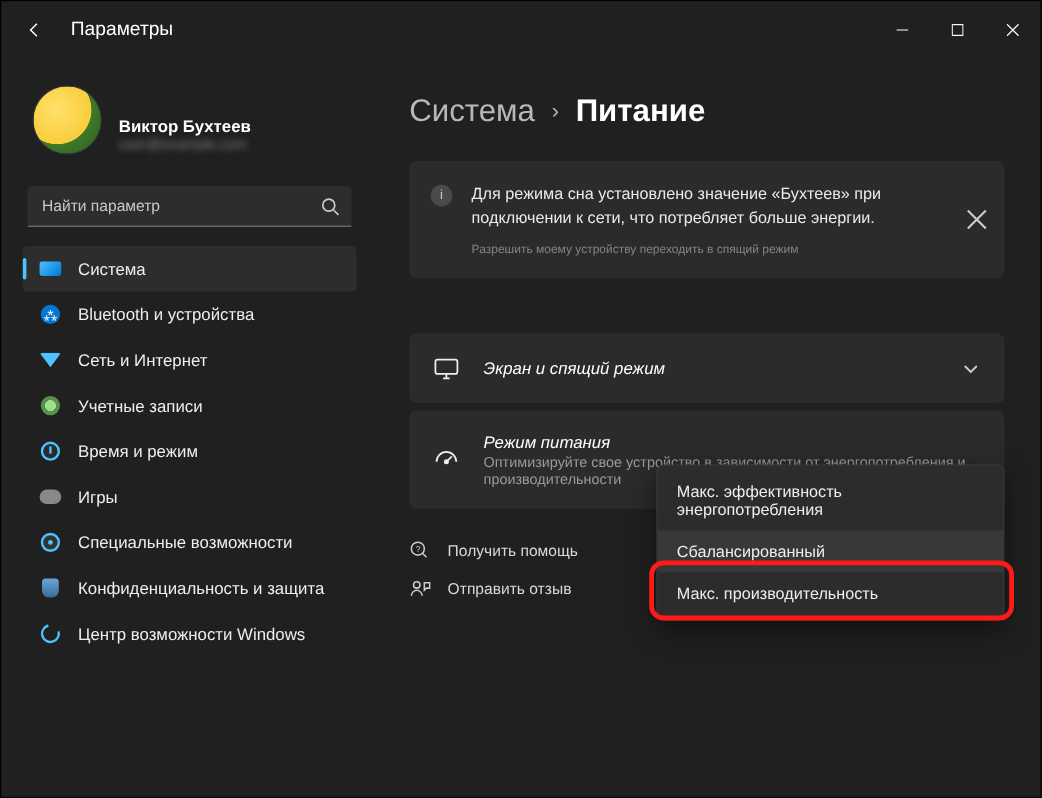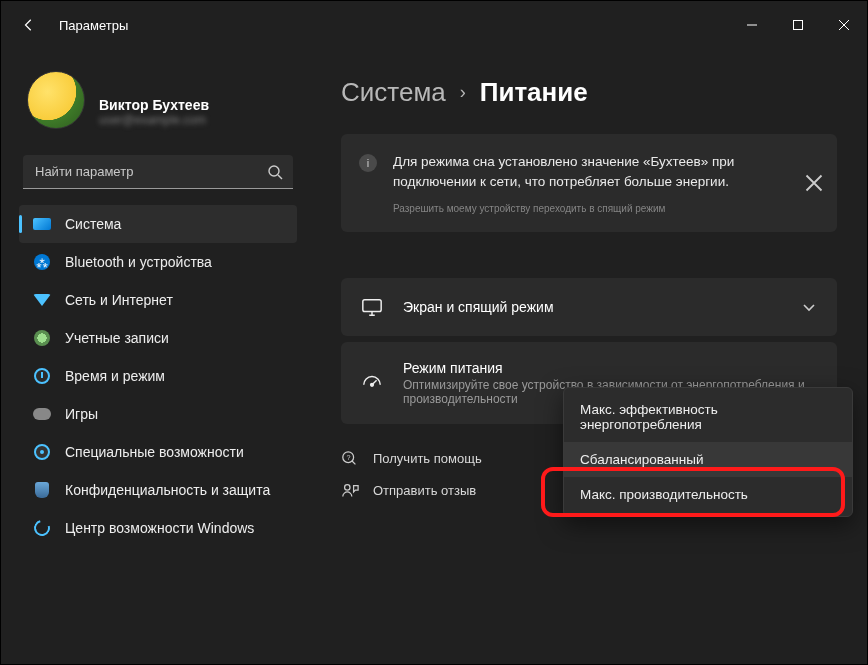--- a/index.html
+++ b/index.html
@@ -1,21 +1,21 @@
 <!DOCTYPE html>
 <html><head>
 <meta charset="utf-8">
 <style>
   * { box-sizing: border-box; margin: 0; padding: 0; font-family: "Segoe UI", Arial, sans-serif; }
   body { background: #0d0d0d; width: 868px; height: 665px; overflow: hidden; color: #fff; }
   .window { width: 868px; height: 665px; background: #202020; position: relative; border: 1px solid #000; }
   .titlebar { height: 48px; display: flex; align-items: center; padding: 0 0 0 20px; }
   .back-btn { width: 16px; height: 16px; display:flex; align-items:center; justify-content:center; cursor:pointer;}
   .back-btn svg { width: 14px; height: 14px; }
-  .title { font-size: 13px; color: #fff; margin-left: 22px; }
+  .title { font-size: 16px; color: #fff; margin-left: 22px; }
   .win-controls { margin-left: auto; display: flex; }
   .win-btn { width: 46px; height: 32px; display:flex; align-items:center; justify-content:center; cursor:pointer;}
   .win-btn svg { width: 10px; height: 10px; }
   .body { display: flex; height: calc(100% - 48px); }
   .sidebar { width: 310px; padding: 8px 0 0 18px; display:flex; flex-direction:column; gap:2px;}
   .profile { display:flex; align-items:center; gap:14px; padding:14px 4px 20px 8px;}
   .avatar { width:58px; height:58px; border-radius:50%; background: radial-gradient(circle at 35% 35%, #ffe26a 0%, #f9cd3c 55%, #3e7a28 56%, #2e5a1f 100%); border:1px solid #333;}
   .profile-text { display:flex; flex-direction:column; }
   .profile-name { font-size:14px; font-weight:600;margin-top:24px;}
   .profile-email { font-size:12px; color:#7a7a7a; filter: blur(2.5px);}
@@ -34,24 +34,24 @@
   .crumb-chev { font-size:18px; color:#b8b8b8;}
   .crumb-current { font-size:26px; font-weight:600; color:#fff;}
   .notice { background:#2b2b2b; border-radius:6px; padding:18px 48px 18px 52px; margin-bottom:46px; position:relative;}
   .notice-icon { position:absolute; left:18px; top:20px; width:18px; height:18px; border-radius:50%; background:#4a4a4a; display:flex; align-items:center; justify-content:center; font-size:11px; color:#ccc;}
   .notice-text { font-size:13.5px; color:#eaeaea; line-height:1.5;}
   .notice-link { display:block; margin-top:10px; font-size:10px; color:#848484;}
   .notice-close { position:absolute; right:14px; top:50%; transform:translateY(-50%); width:18px; height:18px; cursor:pointer;}
   .card { background:#2b2b2b; border-radius:6px; padding:18px 20px; margin-bottom:6px; display:flex; align-items:center; gap:20px; cursor:pointer;}
   .card-icon { width:22px; height:22px; color:#eee;}
   .card-body { flex:1;}
-  .card-title { font-size:14px; color:#fff;}
+  .card-title { font-size:14px; color:#fff;font-style:italic;}
   .card-sub { font-size:12px; color:#9a9a9a; margin-top:2px;}
   .card-chev { width:16px; height:16px; color:#ccc;}
-  .dropdown { position:absolute; right:14px; top:338px; width:290px; background:#2c2c2c; border:1px solid #3a3a3a; border-radius:6px; padding:4px 0; box-shadow:0 8px 24px rgba(0,0,0,0.5); z-index:5;}
+  .dropdown { position:absolute; right:30px; top:338px; width:290px; background:#2c2c2c; border:1px solid #3a3a3a; border-radius:6px; padding:4px 0; box-shadow:0 8px 24px rgba(0,0,0,0.5); z-index:5;}
   .dd-item { padding:10px 16px; font-size:13.5px; color:#eee; cursor:pointer;}
   .dd-item.hover { background:#383838;}
   .highlight-ring { position:absolute; right:22px; top:418px; width:304px; height:50px; border:4px solid #ff1a1a; border-radius:12px; z-index:6; pointer-events:none;}
   .footer-links { margin-top:26px; display:flex; flex-direction:column; gap:14px;}
   .flink { display:flex; align-items:center; gap:14px; font-size:13px; color:#d8d8d8; cursor:pointer;}
   .flink-icon { width:18px; height:18px;}
   
   .ic-sys { width:18px; height:12px; background:linear-gradient(135deg,#4cc2ff,#0078d4); border-radius:2px;}
   .ic-bt  { width:16px; height:16px; background:#0078d4; border-radius:50%; display:flex;align-items:center;justify-content:center;color:#fff;font-size:10px;}
   .ic-net { width:0;height:0;border-left:9px solid transparent;border-right:9px solid transparent;border-top:12px solid #4cc2ff; border-radius:3px;}

